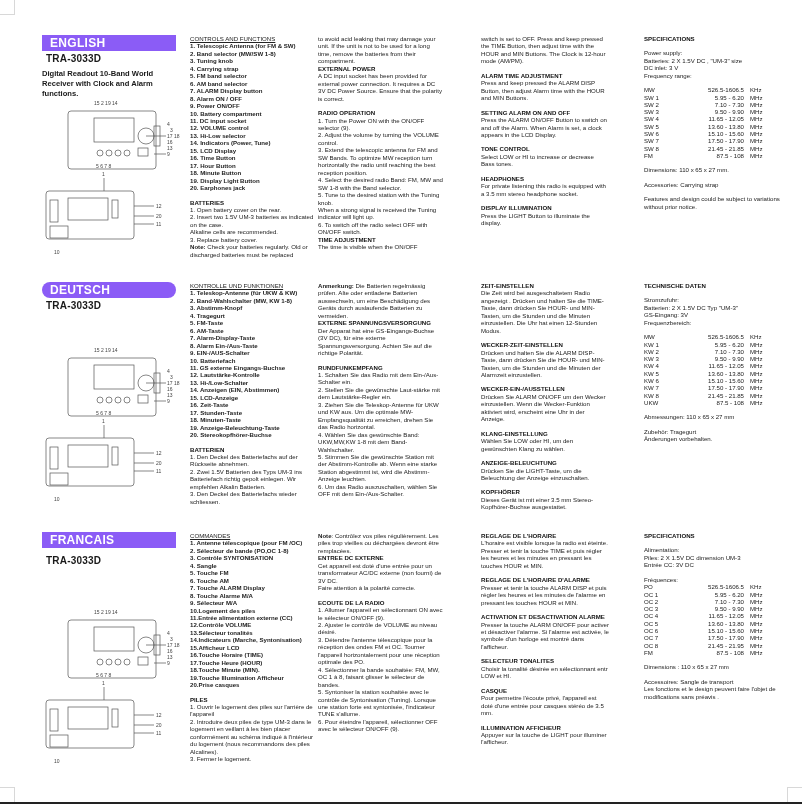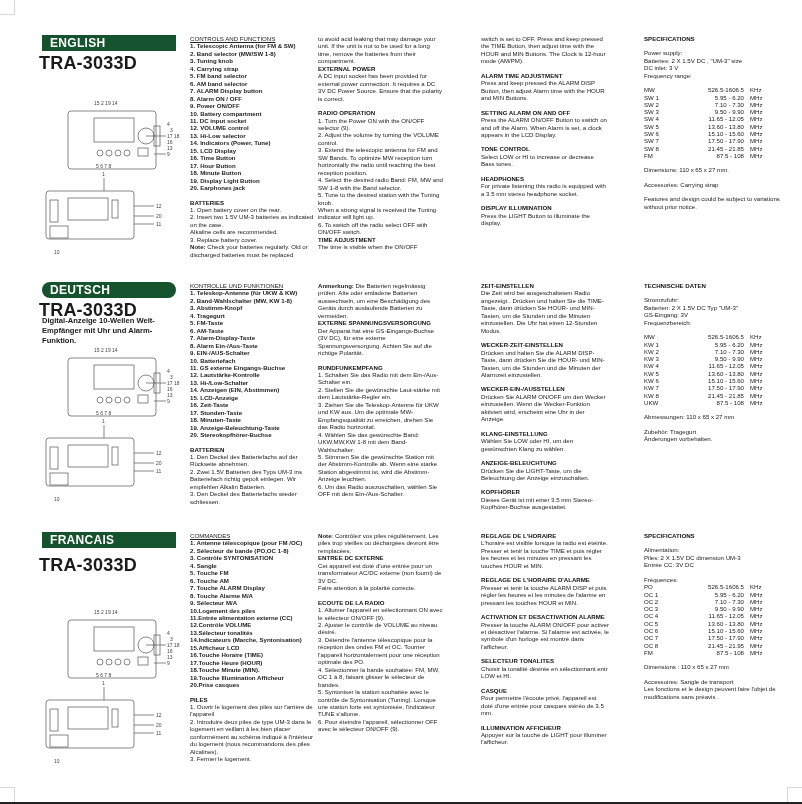--- a/index.html
+++ b/index.html
@@ -1,21 +1,21 @@
 <!DOCTYPE html>
 <html><head>
 <meta charset="utf-8">
 <style>
   html, body { margin:0; padding:0; background:#ffffff; }
   body { width:802px; height:804px; position:relative; overflow:hidden; font-family:"Liberation Sans", sans-serif; color:#1a1a1a; }
   .corner-mark { position:absolute; width:14px; height:14px; border:1px solid #d8d8d8; }
   .bottom-rule { position:absolute; left:0; right:0; bottom:0; height:2px; background:#222; }
   .section { position:absolute; left:0; width:802px; }
-  .lang-bar { position:absolute; left:42px; width:126px; height:16px; background:#14532d; color:#fff; font-weight:bold; font-size:12px; line-height:16px; padding-left:8px; letter-spacing:0.3px; }
-  .model { position:absolute; left:39px; font-weight:bold; font-size:18px; letter-spacing:0.2px; }
+  .lang-bar { position:absolute; left:42px; width:126px; height:16px; background:#8b5cf6; color:#fff; font-weight:bold; font-size:12px; line-height:16px; padding-left:8px; letter-spacing:0.3px; }
+  .model { position:absolute; left:46px; font-weight:bold; font-size:10px; letter-spacing:0.2px; }
   .subtitle { position:absolute; left:42px; width:130px; font-weight:bold; font-size:7.6px; line-height:10px; }
   .diagram { position:absolute; left:36px; width:150px; height:150px; }
   .col { position:absolute; font-size:6.1px; line-height:7.45px; color:#222; }
   .col .h { font-weight:bold; color:#111; }
   .col .hu { text-decoration:underline; color:#222; }
   .col .b { font-weight:bold; }
   .col .gap { height:7px; }
   .col p { margin:0; }
   .spec-table { border-collapse:collapse; font-size:6.1px; line-height:7.3px; }
   .spec-table td { padding:0; }
@@ -27,20 +27,21 @@
 <body>
 
 <div class="corner-mark" style="left:-1px;top:-1px;"></div>
 <div class="corner-mark" style="left:-1px;bottom:1px;"></div>
 <div class="corner-mark" style="right:-1px;bottom:1px;"></div>
 <div class="bottom-rule"></div>
 
 <div class="section" style="top:0;height:270px;">
   <div class="lang-bar" style="top:35px;">ENGLISH</div>
   <div class="model" style="top:53px;">TRA-3033D</div>
+  <div class="subtitle" style="top:69px;">Digital Readout 10-Band World Receiver with Clock and Alarm functions.</div>
   <div class="diagram" style="top:96px;">
     <svg width="150" height="160" viewBox="0 0 150 160">
       <g fill="none" stroke="#555" stroke-width="0.7">
         <rect x="32" y="15" width="88" height="58" rx="3"></rect>
         <rect x="58" y="22" width="40" height="24"></rect>
         <circle cx="110" cy="40" r="8"></circle>
         <rect x="118" y="30" width="6" height="20"></rect>
         <circle cx="64" cy="57" r="3"></circle>
           <circle cx="73" cy="57" r="3"></circle>
           <circle cx="82" cy="57" r="3"></circle>
@@ -210,21 +211,20 @@
     <div class="gap"></div>
     <p>Accessories: Carrying strap</p>
     <div class="gap"></div>
     <p>Features and design could be subject to variations without prior notice.</p>
   </div>
 </div>
 
 <div class="section" style="top:0;height:520px;">
   <div class="lang-bar" style="top:282px;border-radius:8px;">DEUTSCH</div>
   <div class="model" style="top:300px;">TRA-3033D</div>
-  <div class="subtitle" style="top:316px;">Digital-Anzeige 10-Wellen Welt-Empfänger mit Uhr und Alarm-Funktion.</div>
   <div class="diagram" style="top:343px;">
     <svg width="150" height="160" viewBox="0 0 150 160">
       <g fill="none" stroke="#555" stroke-width="0.7">
         <rect x="32" y="15" width="88" height="58" rx="3"></rect>
         <rect x="58" y="22" width="40" height="24"></rect>
         <circle cx="110" cy="40" r="8"></circle>
         <rect x="118" y="30" width="6" height="20"></rect>
         <circle cx="64" cy="57" r="3"></circle>
           <circle cx="73" cy="57" r="3"></circle>
           <circle cx="82" cy="57" r="3"></circle>

